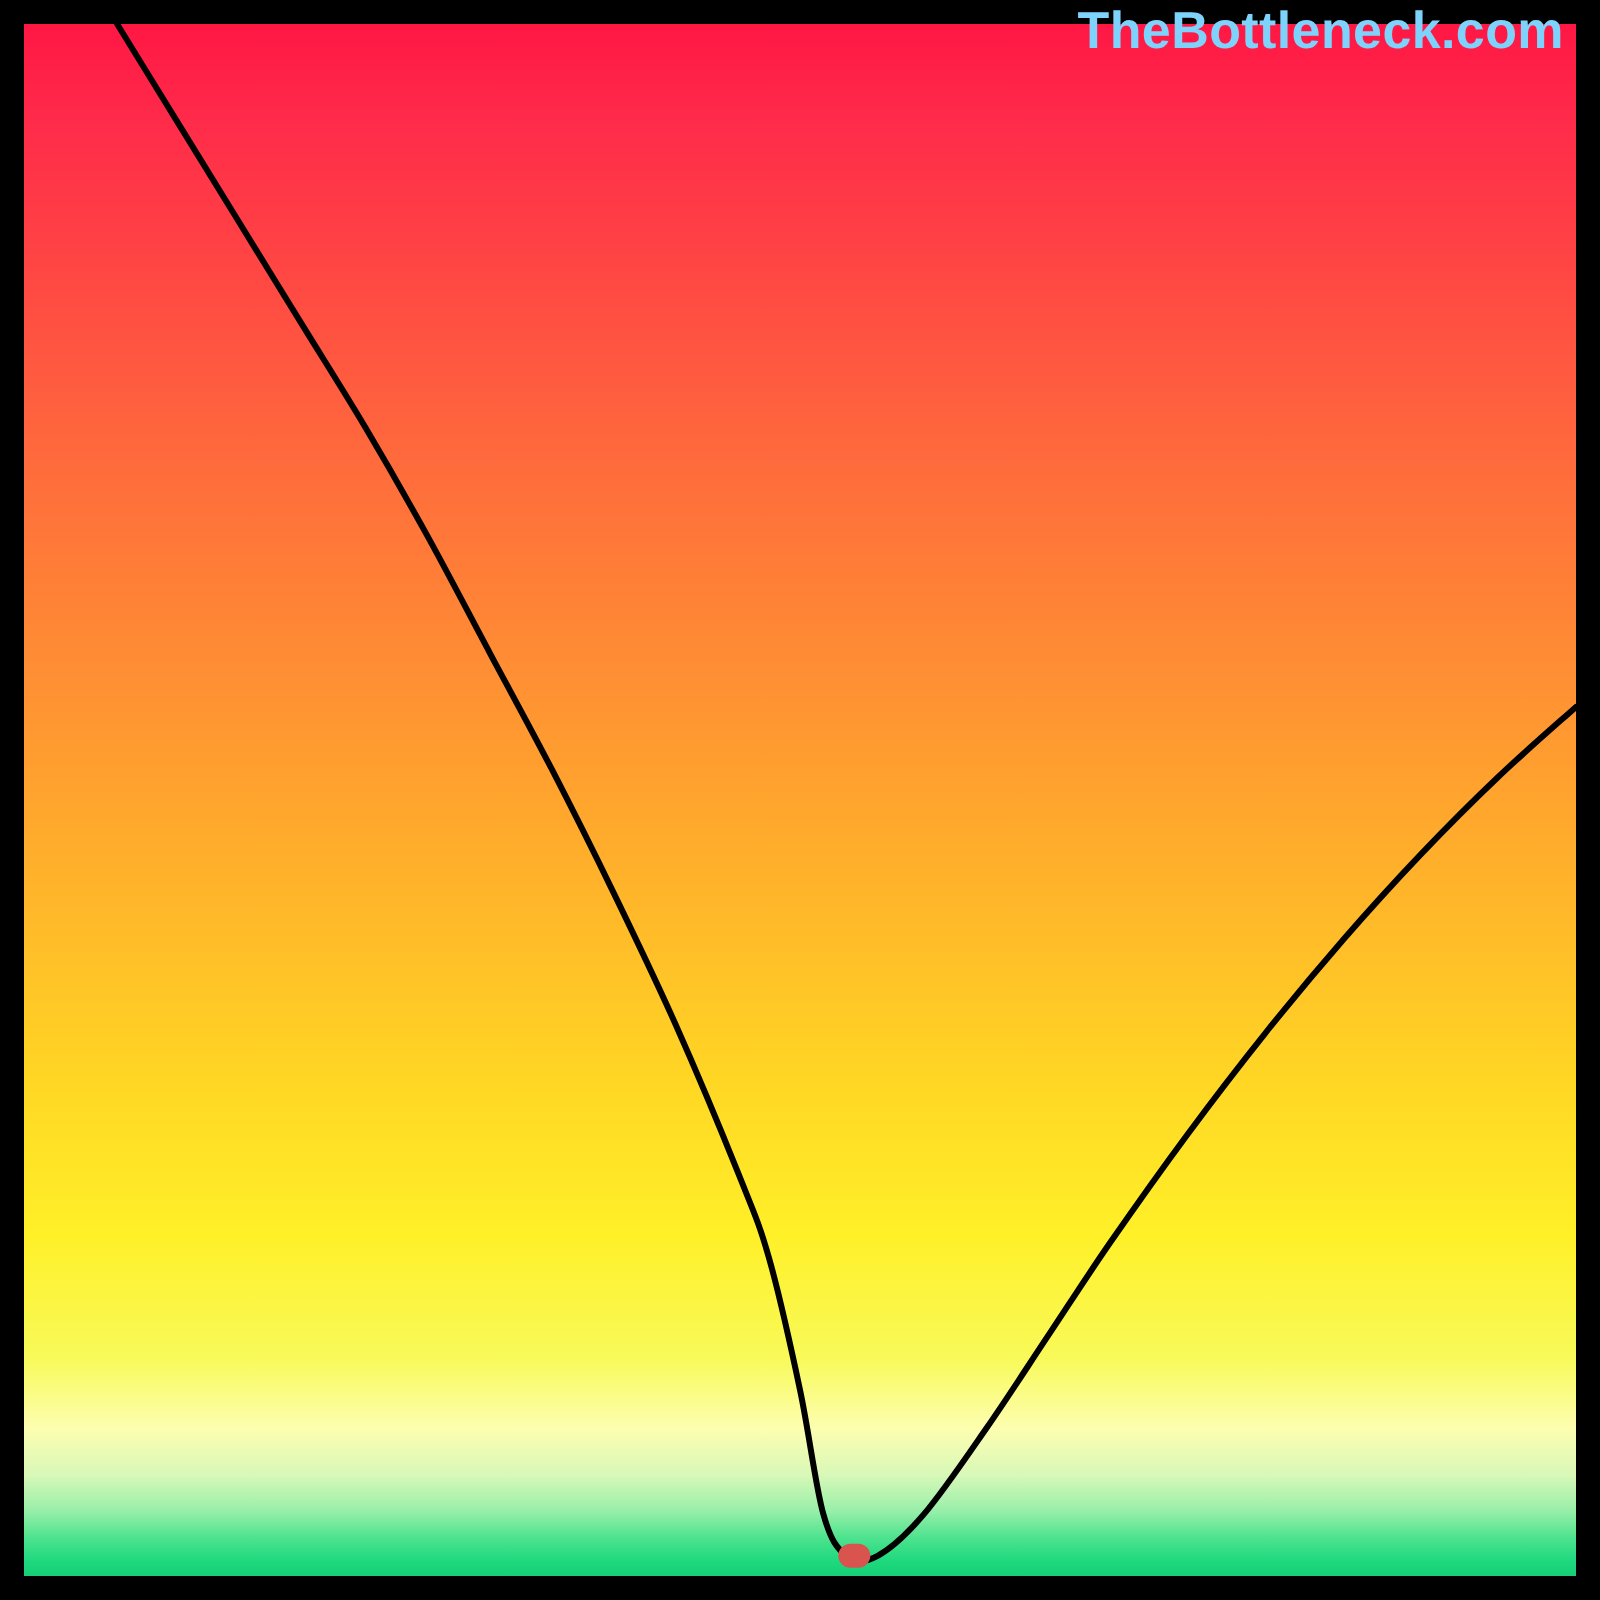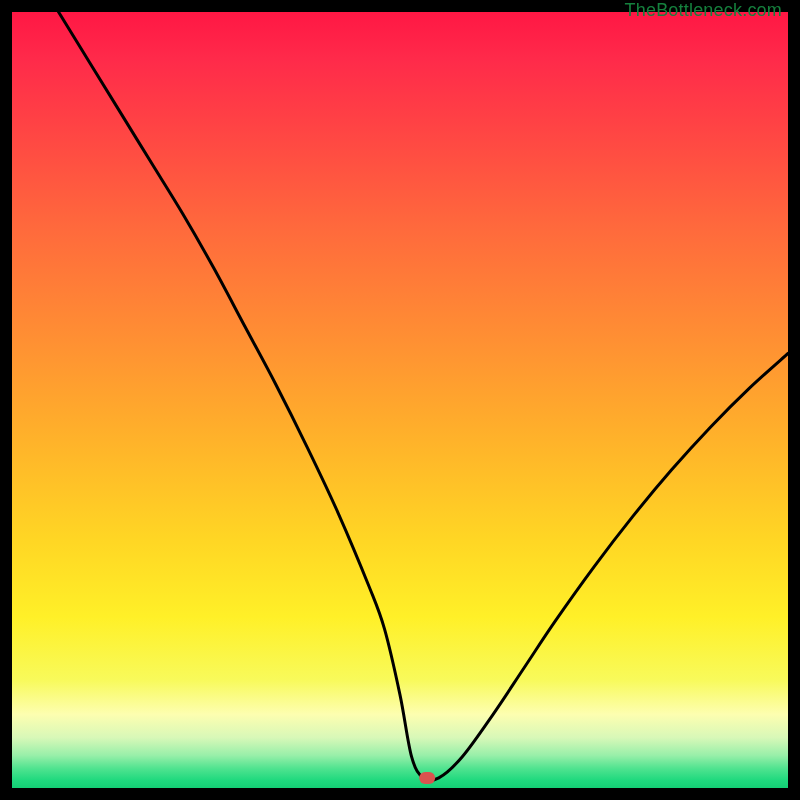--- a/index.html
+++ b/index.html
@@ -16,23 +16,23 @@
     top: 12px;
     width: 776px;
     height: 776px;
     background: #000;
   }
   .watermark {
     position: absolute;
     top: 0px;
     right: 18px;
     font-family: Arial, Helvetica, sans-serif;
-    font-size: 18px;
-    font-weight: 400;
-    color: #15803d;
+    font-size: 26px;
+    font-weight: 700;
+    color: #7dd3fc;
     letter-spacing: 0.2px;
   }
   svg {
     position: absolute;
     left: 12px;
     top: 12px;
   }
 </style>
 </head>
 <body>

